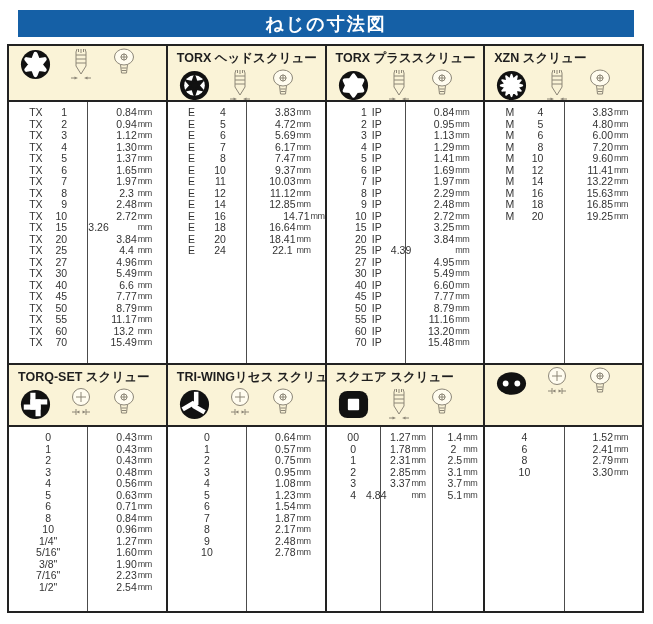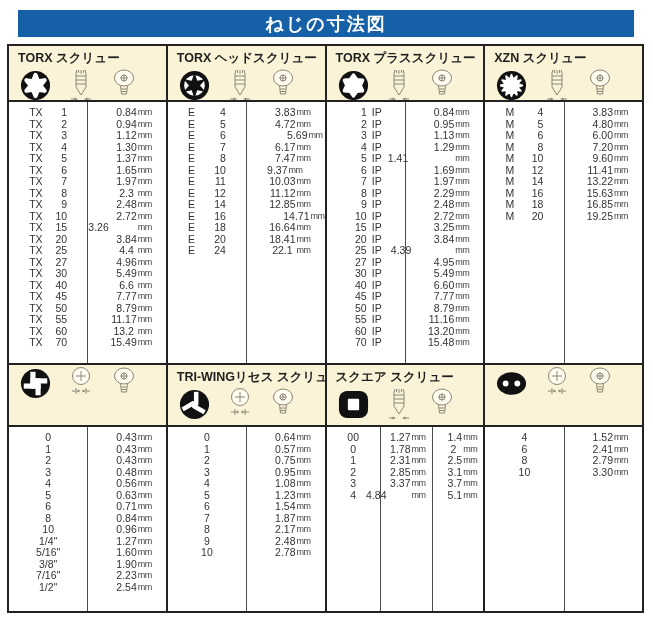--- a/index.html
+++ b/index.html
@@ -53,21 +53,20 @@
 <body>
 
 <div class="title-bar">
   <span>ねじの寸法図</span>
 </div>
 
 <div class="sheet">
   <div class="section s1">
     <div class="col">
       <div class="col-header">
-        <div class="col-title">TORX スクリュー</div>
         <div class="icon-row">
             <svg width="31" height="31" viewBox="-16.5 -16.5 33 33">
               <circle r="15.5" fill="#111"></circle>
               <polygon points="0.00,-11.20 2.60,-4.50 9.70,-5.60 5.20,-0.00 9.70,5.60 2.60,4.50 0.00,11.20 -2.60,4.50 -9.70,5.60 -5.20,0.00 -9.70,-5.60 -2.60,-4.50" fill="#fff" stroke="#fff" stroke-width="4.5" stroke-linejoin="round"></polygon>
             </svg>
             <svg width="26" height="34" viewBox="0 0 26 34">
               <g stroke="#8c8677" fill="none" stroke-width="1">
                 <path d="M9,2 L8,5 L8,19 L13,27 L18,19 L18,5 L17,2"></path>
                 <path d="M8,8 h10 M8,12 h10 M8,16 h10"></path>
                 <path d="M10.5,2 v3 M13,2 v4 M15.5,2 v3"></path>
@@ -341,33 +340,33 @@
           </div>
           <div class="subcol values" style="width: 50%;">
             <div class="cell val" style="padding-right: 14px;">
               <span class="num">3.83</span>
               <span class="unit">mm</span>
             </div>
             <div class="cell val" style="padding-right: 14px;">
               <span class="num">4.72</span>
               <span class="unit">mm</span>
             </div>
-            <div class="cell val" style="padding-right: 2px;">
+            <div class="cell val" style="padding-right: 14px;">
               <span class="num">5.69</span>
               <span class="unit">mm</span>
             </div>
             <div class="cell val" style="padding-right: 14px;">
               <span class="num">6.17</span>
               <span class="unit">mm</span>
             </div>
             <div class="cell val" style="padding-right: 14px;">
               <span class="num">7.47</span>
               <span class="unit">mm</span>
             </div>
-            <div class="cell val" style="padding-right: 22px;">
+            <div class="cell val" style="padding-right: 14px;">
               <span class="num">9.37</span>
               <span class="unit">mm</span>
             </div>
             <div class="cell val" style="padding-right: 14px;">
               <span class="num">10.03</span>
               <span class="unit">mm</span>
             </div>
             <div class="cell val" style="padding-right: 14px;">
               <span class="num">11.12</span>
               <span class="unit">mm</span>
@@ -517,21 +516,21 @@
               <span class="unit">mm</span>
             </div>
             <div class="cell val" style="padding-right: 14px;">
               <span class="num">1.13</span>
               <span class="unit">mm</span>
             </div>
             <div class="cell val" style="padding-right: 14px;">
               <span class="num">1.29</span>
               <span class="unit">mm</span>
             </div>
-            <div class="cell val" style="padding-right: 14px; gap: 46px;">
+            <div class="cell val" style="padding-right: 14px;">
               <span class="num">1.41</span>
               <span class="unit">mm</span>
             </div>
             <div class="cell val" style="padding-right: 14px;">
               <span class="num">1.69</span>
               <span class="unit">mm</span>
             </div>
             <div class="cell val" style="padding-right: 14px;">
               <span class="num">1.97</span>
               <span class="unit">mm</span>
@@ -704,20 +703,21 @@
               <span class="num">19.25</span>
               <span class="unit">mm</span>
             </div>
           </div>
         </div>
     </div>
   </div>
   <div class="section s2">
     <div class="col">
       <div class="col-header">
+        <div class="col-title">TORQ-SET スクリュー</div>
         <div class="icon-row">
             <svg width="31" height="31" viewBox="-16.5 -16.5 33 33">
               <circle r="15.5" fill="#111"></circle>
               <g fill="#fff">
                 <rect x="0" y="-5.5" width="12.5" height="5.5"></rect>
                 <rect x="0" y="0" width="5.5" height="12.5"></rect>
                 <rect x="-12.5" y="0" width="12.5" height="5.5"></rect>
                 <rect x="-5.5" y="-12.5" width="5.5" height="12.5"></rect>
                 <rect x="-5.5" y="-5.5" width="11" height="11"></rect>
               </g>

